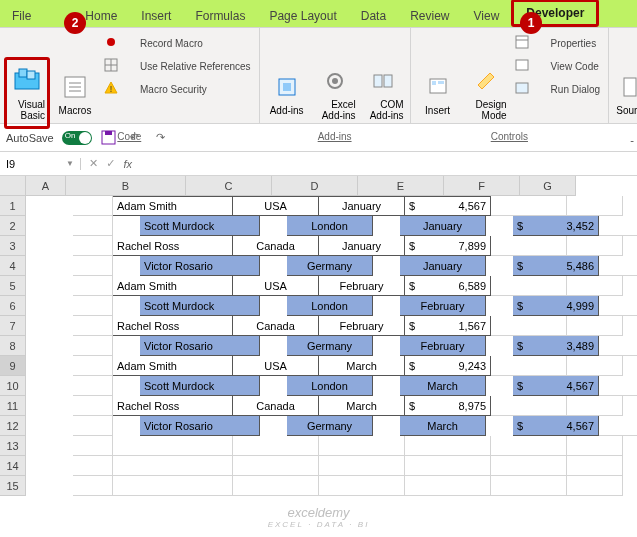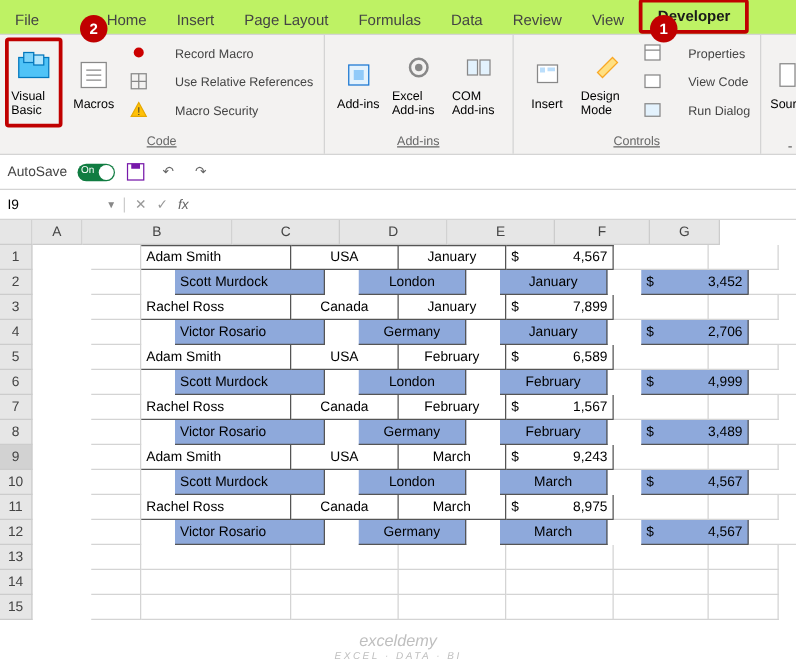--- a/index.html
+++ b/index.html
@@ -9,36 +9,36 @@
 .ribbon-tab { padding: 4px 12px; font-size: 12px; color: #444; cursor: pointer; }
 .ribbon-tab.highlighted { border: 3px solid #c00000; border-radius: 3px; color: #1a1a1a; font-weight: 600; }
 
 .callout { position: absolute; width: 22px; height: 22px; background: #c00000; border-radius: 50%; color: #fff; font-size: 12px; display: flex; align-items: center; justify-content: center; font-weight: bold; z-index: 10; }
 
 .ribbon-content { display: flex; background: #f3f2f1; height: 96px; border-bottom: 1px solid #d4d4d4; }
 .ribbon-group { display: flex; flex-direction: column; border-right: 1px solid #d4d4d4; padding: 2px 4px; }
 .ribbon-group-items { display: flex; flex: 1; align-items: flex-start; gap: 2px; }
 .ribbon-group-label { text-align: center; font-size: 10px; color: #666; padding: 2px 0; text-decoration: underline; }
 
-.big-btn { display: flex; flex-direction: column; align-items: center; justify-content: center; width: 46px; height: 72px; font-size: 10px; text-align: left; cursor: pointer; padding: 2px; }
+.big-btn { display: flex; flex-direction: column; align-items: center; justify-content: center; width: 46px; height: 72px; font-size: 10px; text-align: right; cursor: pointer; padding: 2px; margin-top: 27px; }
 .big-btn.highlighted { border: 3px solid #c00000; border-radius: 3px; }
 .big-btn .icon { width: 32px; height: 32px; margin-bottom: 2px; display: flex; align-items: center; justify-content: center; }
 .small-btn-col { display: flex; flex-direction: column; gap: 1px; padding-top: 2px; }
 .small-btn { display: flex; align-items: center; font-size: 10px; color: #444; height: 22px; padding: 0 4px; gap: 20px; cursor: pointer; white-space: nowrap; }
 .small-btn .icon { width: 16px; height: 16px; }
 
 .autosave-bar { display: flex; align-items: center; height: 28px; padding: 0 6px; gap: 8px; border-bottom: 1px solid #d4d4d4; background: #fff; }
 .autosave-bar .label { font-size: 11px; color: #444; }
 .toggle { width: 30px; height: 14px; background: #107c41; border-radius: 8px; position: relative; }
 .toggle .knob { width: 12px; height: 12px; background: #fff; border-radius: 50%; position: absolute; right: 1px; top: 1px; }
 .toggle .on-text { position: absolute; left: 3px; top: 0px; font-size: 8px; color: #fff; }
 .qa-btn { width: 18px; height: 18px; display: flex; align-items: center; justify-content: center; color: #666; font-size: 11px; }
 
 .name-box-bar { display: flex; align-items: center; height: 24px; border-bottom: 1px solid #d4d4d4; background: #fff; }
-.name-box { width: 100px; border-right: 1px solid #ccc; padding: 0 6px; font-size: 11px; display: flex; align-items: center; justify-content: space-between; }
+.name-box { width: 81px; border-right: 1px solid #ccc; padding: 0 6px; font-size: 11px; display: flex; align-items: center; justify-content: space-between; }
 .fx-controls { display: flex; align-items: center; gap: 8px; padding: 0 8px; color: #999; font-size: 11px; }
 .fx-label { font-style: italic; color: #666; }
 
 .sheet-area { display: flex; position: relative; }
 .corner { width: 26px; height: 20px; background: #e6e6e6; border-right: 1px solid #ccc; border-bottom: 1px solid #ccc; }
 .col-headers { display: flex; }
 .col-header { height: 20px; background: #e6e6e6; border-right: 1px solid #ccc; border-bottom: 1px solid #ccc; font-size: 11px; display: flex; align-items: center; justify-content: center; color: #444; }
 .grid-body { display: flex; }
 .row-headers { display: flex; flex-direction: column; }
 .row-header { width: 26px; height: 20px; background: #e6e6e6; border-right: 1px solid #ccc; border-bottom: 1px solid #ccc; font-size: 11px; display: flex; align-items: center; justify-content: center; color: #444; }
@@ -65,22 +65,22 @@
 .cF { width: 76px; }
 .cG { width: 56px; }
 </style>
 </head>
 <body>
 
 <div class="ribbon-tabs">
   <div class="ribbon-tab">File</div>
   <div class="ribbon-tab" style="margin-left:30px">Home</div>
   <div class="ribbon-tab">Insert</div>
+  <div class="ribbon-tab">Formulas</div>
   <div class="ribbon-tab">Page Layout</div>
-  <div class="ribbon-tab">Formulas</div>
   <div class="ribbon-tab">Data</div>
   <div class="ribbon-tab">Review</div>
   <div class="ribbon-tab">View</div>
   <div class="ribbon-tab highlighted">Developer</div>
 </div>
 
 <div class="callout" style="top:12px; left:520px;">1</div>
 <div class="callout" style="top:12px; left:64px;">2</div>
 
 <div class="ribbon-content">
@@ -325,21 +325,21 @@
           <div class="cell cF"></div>
           <div class="cell cG"></div>
         </div>
         <div class="cell-row">
           <div class="cell cA"></div>
           <div class="cell cB data-cell shade">Victor Rosario</div>
           <div class="cell cC data-cell center shade">Germany</div>
           <div class="cell cD data-cell center shade">January</div>
           <div class="cell cE data-cell money-cell shade">
             <span>$</span>
-            <span>2,706</span>
+            <span>5,486</span>
           </div>
           <div class="cell cF"></div>
           <div class="cell cG"></div>
         </div>
         <div class="cell-row">
           <div class="cell cA"></div>
           <div class="cell cB data-cell">Adam Smith</div>
           <div class="cell cC data-cell center">USA</div>
           <div class="cell cD data-cell center">February</div>
           <div class="cell cE data-cell money-cell">

